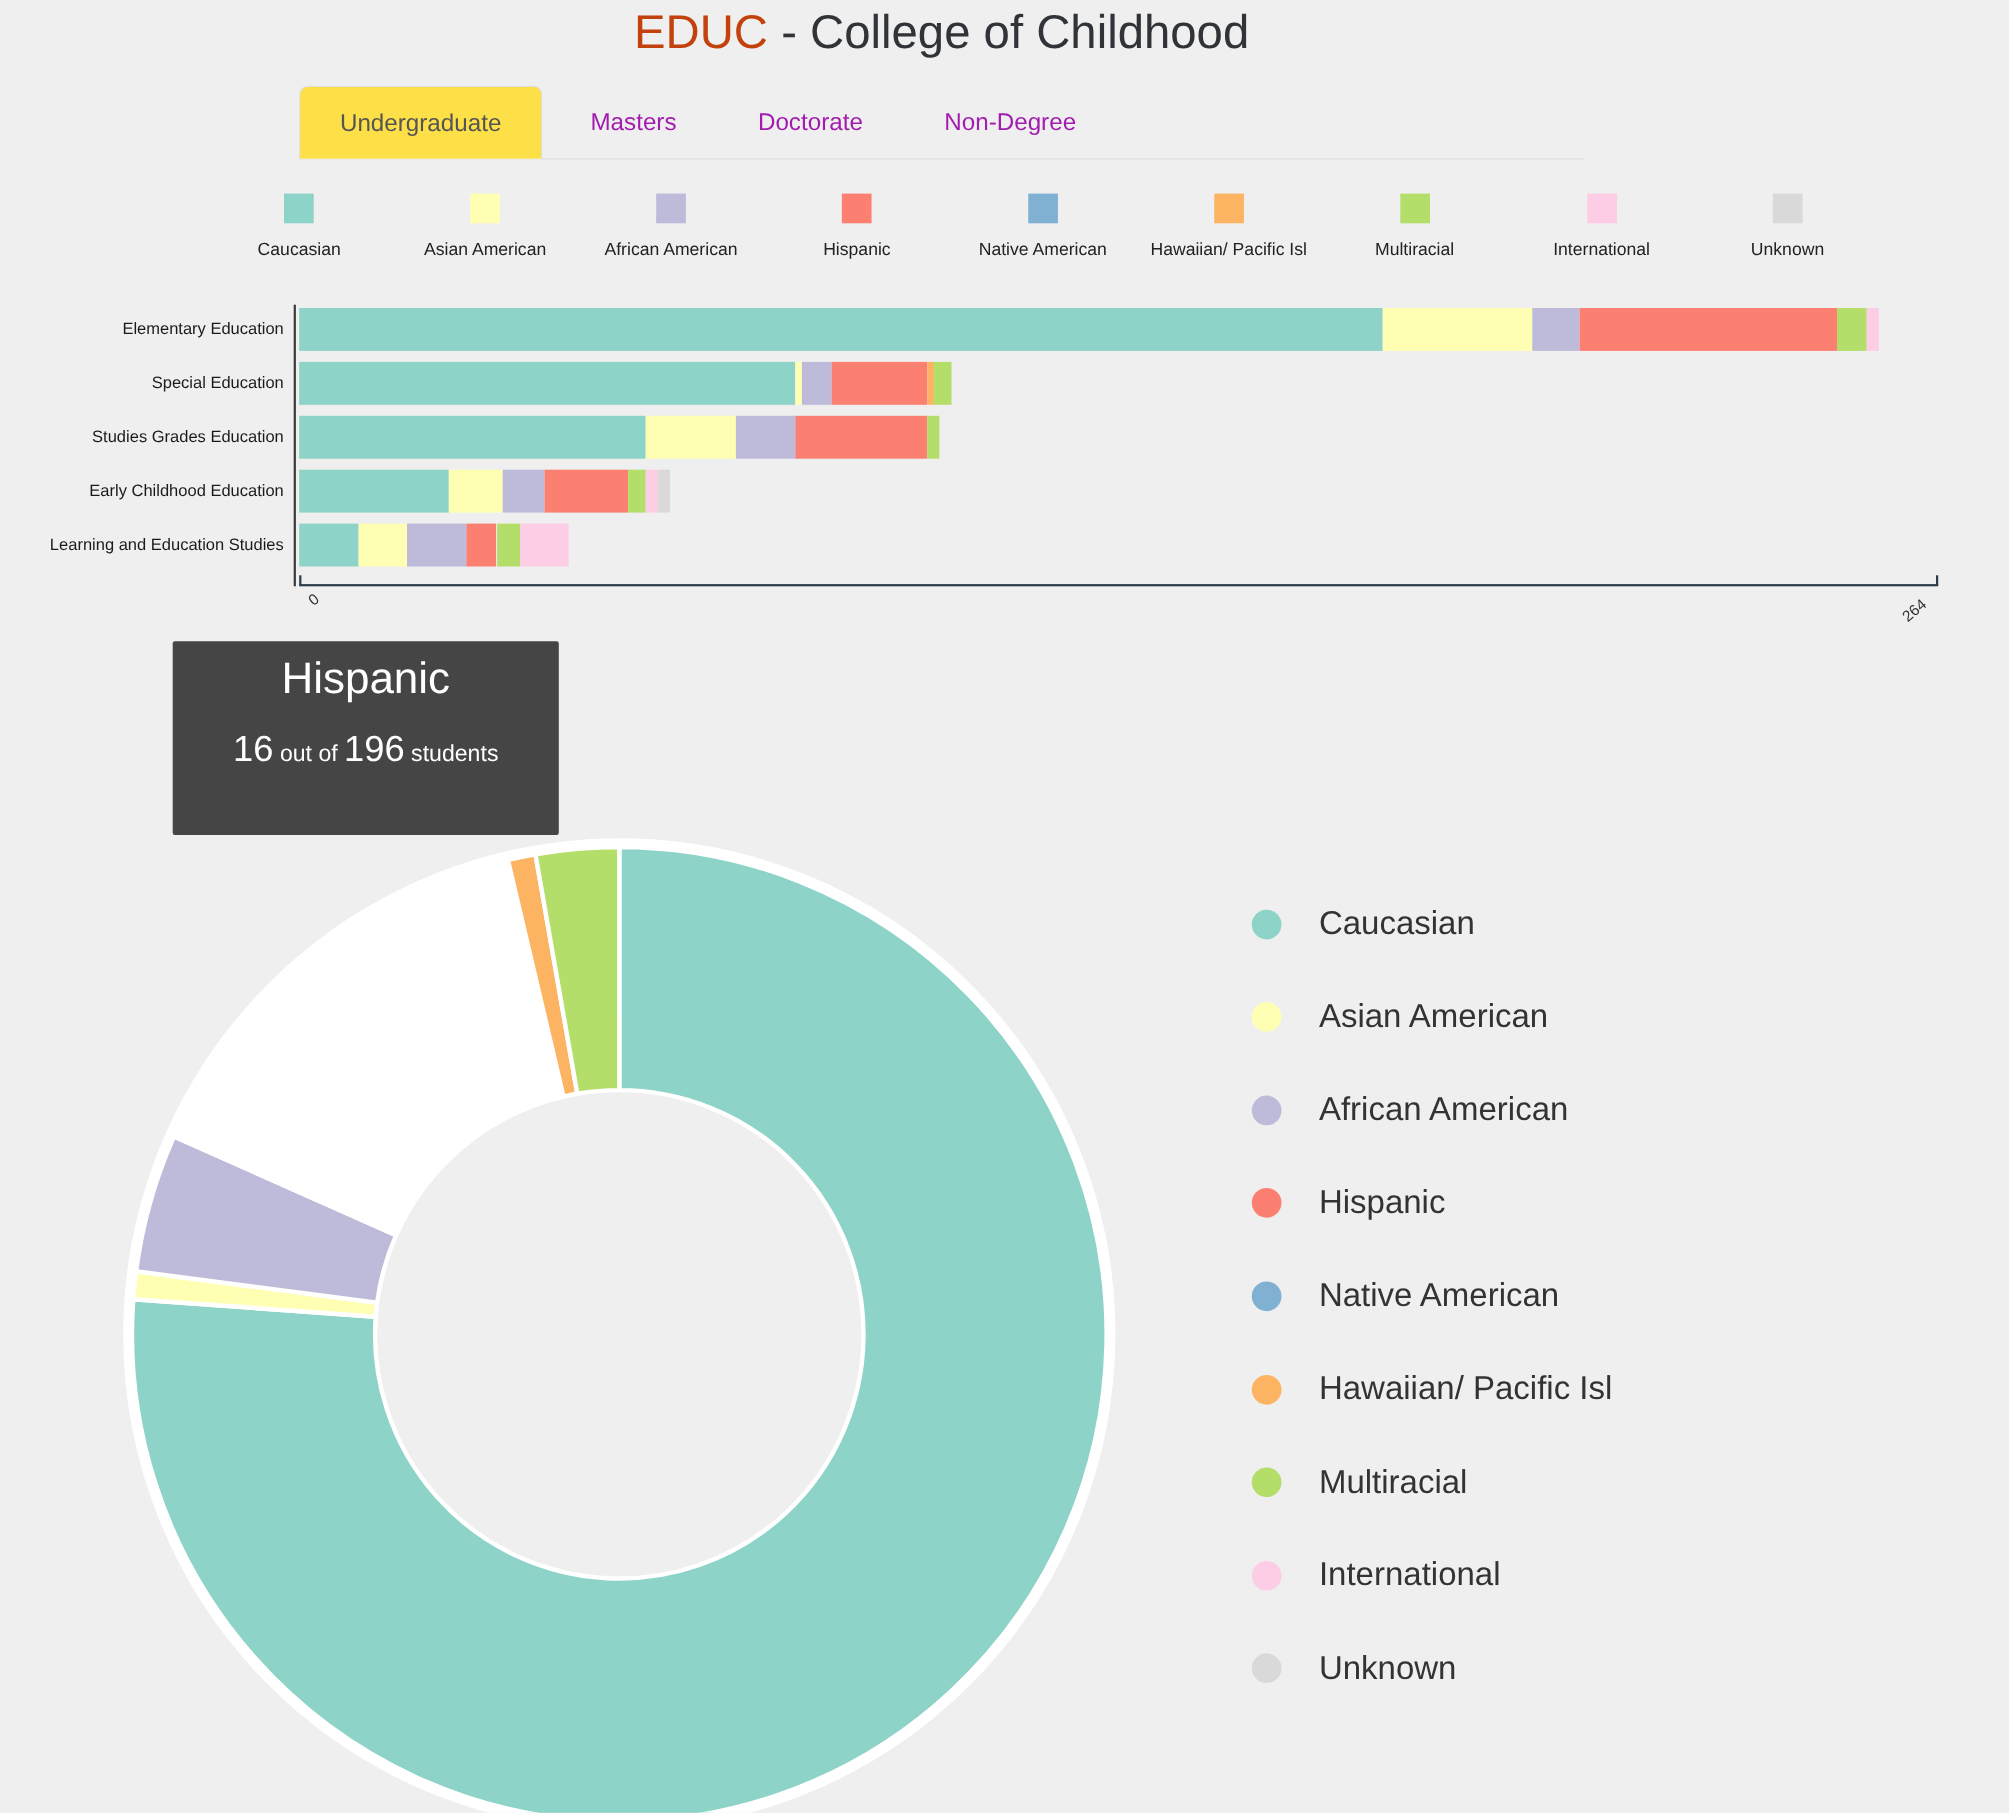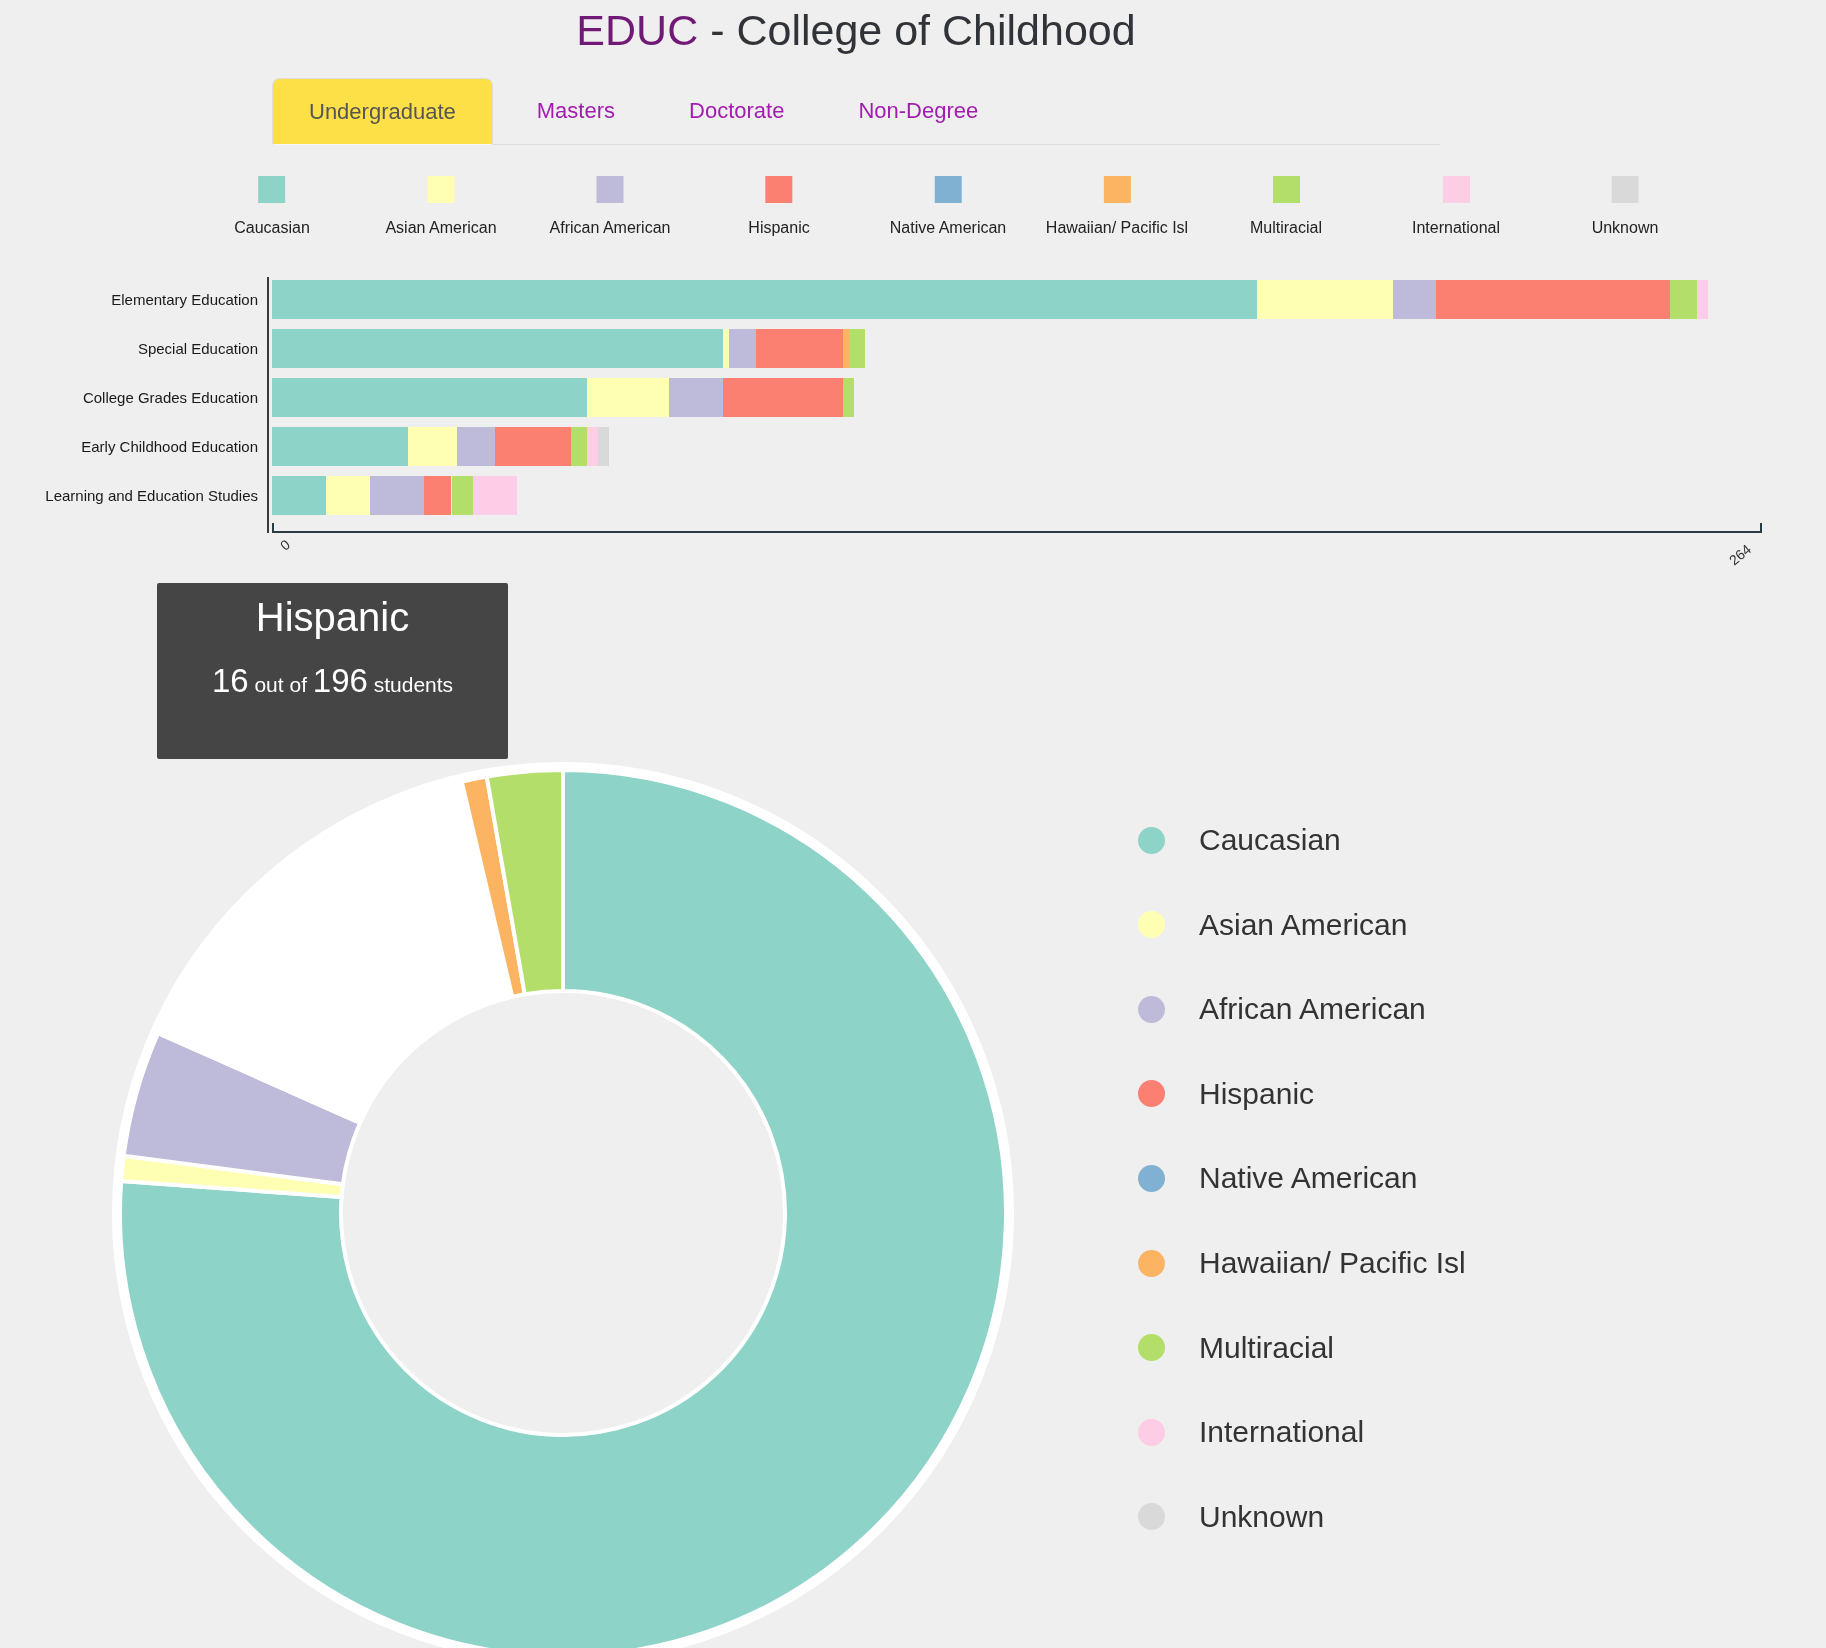--- a/index.html
+++ b/index.html
@@ -2,21 +2,21 @@
 <html><head>
 <meta charset="utf-8">
 <style>
   html,body{margin:0;padding:0;}
   body{font-family:"Liberation Sans", sans-serif; background:#efefef;}
   .page{position:relative;width:1826px;height:1648px;overflow:hidden;background:#efefef;}
 
   
   .main-title{position:absolute;top:6px;left:0;width:1712px;text-align:center;
     font-size:43px;font-weight:400;color:#303338;margin:0;letter-spacing:0;}
-  .main-title .navy{color:#701a75;}
+  .main-title .navy{color:#c2410c;}
 
   
   .tab-bar{position:absolute;left:272px;top:78px;width:1168px;height:67px;
     display:flex;align-items:stretch;border-bottom:1px solid #ddd;box-sizing:border-box;}
   .tab{display:flex;align-items:center;font-size:22px;padding:0 30px;cursor:pointer;
     color:#a21caf;white-space:nowrap;}
   .tab.active{background:#fde047;border:1px solid #ddd;border-bottom:1px solid #f6f6f6;
     border-radius:8px 8px 0 0;color:#555;margin-bottom:-1px;padding:0 36px;}
   .tab:not(.active){margin-left:14px;}
 
@@ -120,21 +120,21 @@
       <div class="seg" style="top: 280px; left: 1436.03px; width: 233.894px; background: rgb(251, 128, 114);"></div>
       <div class="seg" style="top: 280px; left: 1669.92px; width: 27.197px; background: rgb(179, 222, 105);"></div>
       <div class="seg" style="top: 280px; left: 1697.12px; width: 10.8788px; background: rgb(252, 205, 229);"></div>
       <div class="row-label" style="top: 329px;">Special Education</div>
       <div class="seg" style="top: 329px; left: 272px; width: 451.47px; background: rgb(141, 211, 199);"></div>
       <div class="seg" style="top: 329px; left: 723.47px; width: 5.43939px; background: rgb(255, 255, 179);"></div>
       <div class="seg" style="top: 329px; left: 728.909px; width: 27.197px; background: rgb(190, 186, 218);"></div>
       <div class="seg" style="top: 329px; left: 756.106px; width: 87.0303px; background: rgb(251, 128, 114);"></div>
       <div class="seg" style="top: 329px; left: 843.136px; width: 5.43939px; background: rgb(253, 180, 98);"></div>
       <div class="seg" style="top: 329px; left: 848.576px; width: 16.3182px; background: rgb(179, 222, 105);"></div>
-      <div class="row-label" style="top: 378px;">College Grades Education</div>
+      <div class="row-label" style="top: 378px;">Studies Grades Education</div>
       <div class="seg" style="top: 378px; left: 272px; width: 315.485px; background: rgb(141, 211, 199);"></div>
       <div class="seg" style="top: 378px; left: 587.485px; width: 81.5909px; background: rgb(255, 255, 179);"></div>
       <div class="seg" style="top: 378px; left: 669.076px; width: 54.3939px; background: rgb(190, 186, 218);"></div>
       <div class="seg" style="top: 378px; left: 723.47px; width: 119.667px; background: rgb(251, 128, 114);"></div>
       <div class="seg" style="top: 378px; left: 843.136px; width: 10.8788px; background: rgb(179, 222, 105);"></div>
       <div class="row-label" style="top: 427px;">Early Childhood Education</div>
       <div class="seg" style="top: 427px; left: 272px; width: 135.985px; background: rgb(141, 211, 199);"></div>
       <div class="seg" style="top: 427px; left: 407.985px; width: 48.9545px; background: rgb(255, 255, 179);"></div>
       <div class="seg" style="top: 427px; left: 456.939px; width: 38.0758px; background: rgb(190, 186, 218);"></div>
       <div class="seg" style="top: 427px; left: 495.015px; width: 76.1515px; background: rgb(251, 128, 114);"></div>

